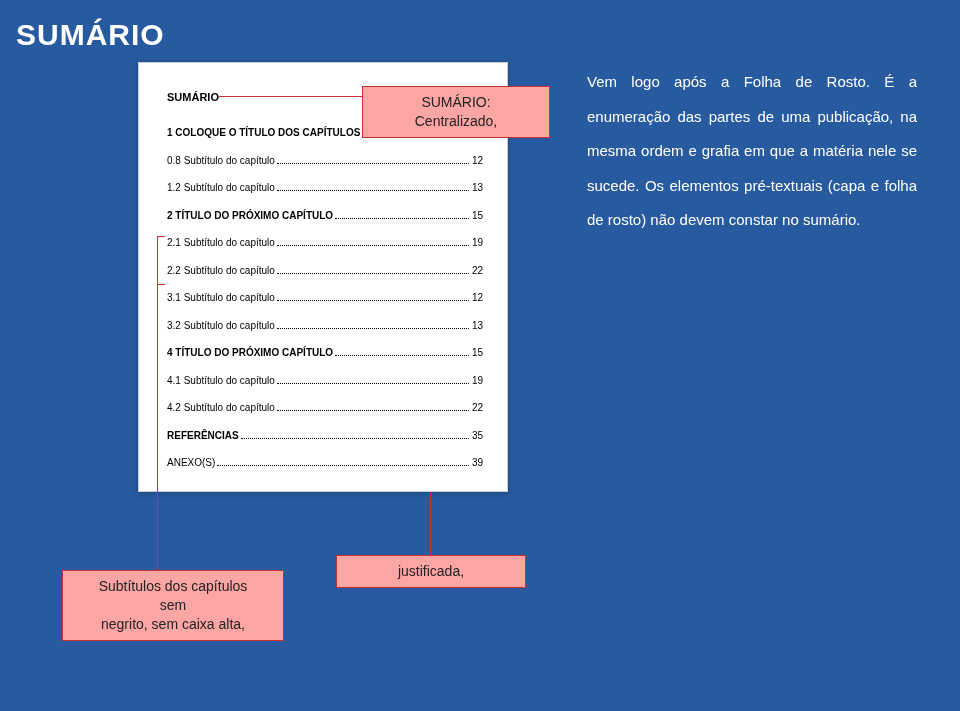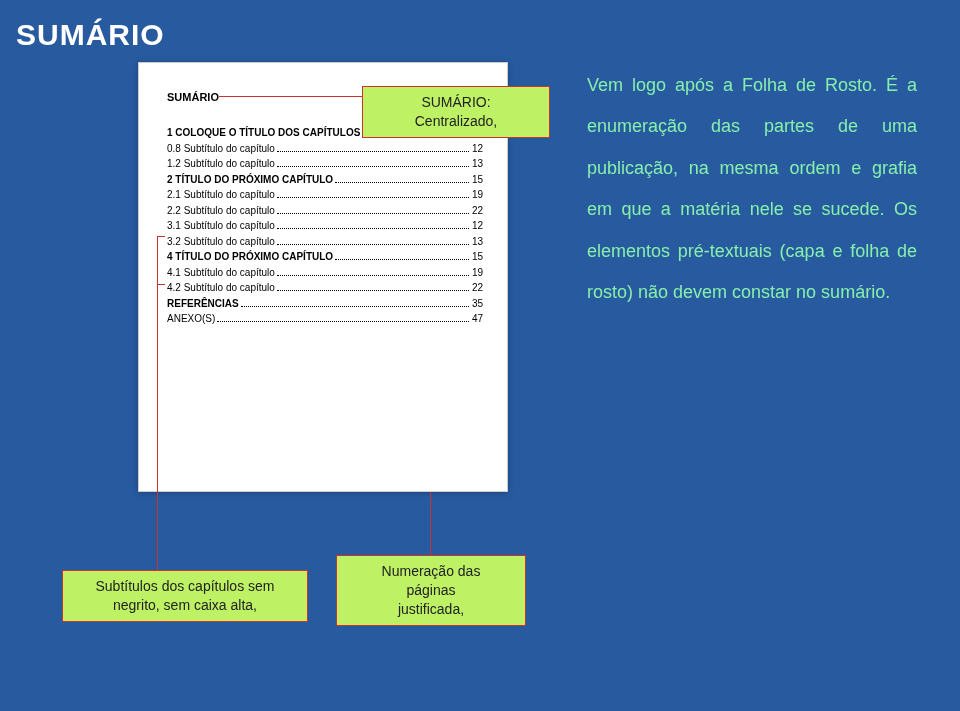--- a/index.html
+++ b/index.html
@@ -36,70 +36,71 @@
     font-weight: bold;
     font-size: 11px;
     margin-bottom: 22px;
   }
   .toc { }
   .toc-row {
     display: flex;
     align-items: baseline;
     line-height: 1.55;
     font-size: 10px;
+    margin-top: 12px;
   }
   .toc-row .lbl { white-space: nowrap; }
   .toc-row .lbl.bold { font-weight: bold; }
   .toc-row .dots {
     flex: 1;
     border-bottom: 1.5px dotted #000;
     margin: 0 3px 2px 2px;
     height: 0;
   }
   .toc-row .pg { white-space: nowrap; }
 
   .callout {
     position: absolute;
-    background: #bef264;
+    background: #fca5a5;
     border: 1px solid #c83232;
     text-align: center;
     font-size: 14px;
     line-height: 1.35;
     padding: 6px 24px;
     color: #222;
   }
   .callout.top {
     left: 362px;
     top: 86px;
     width: 188px;
   }
   .callout.left {
     left: 62px;
     top: 570px;
-    width: 246px;
+    width: 222px;
   }
   .callout.pages {
     left: 336px;
     top: 555px;
     width: 190px;
   }
   .connector {
     position: absolute;
     background: #c83232;
   }
   .connector.h { height: 1px; }
   .connector.v { width: 1px; }
 
   .explain {
     position: absolute;
     left: 587px;
     top: 65px;
     width: 330px;
-    color: #86efac;
-    font-size: 18px;
+    color: #ffffff;
+    font-size: 15px;
     line-height: 2.3;
     text-align: justify;
   }
 </style>
 </head>
 <body>
 
 <div class="page-title">SUMÁRIO</div>
 
 <div class="doc">
@@ -161,21 +162,21 @@
         <span class="pg">22</span>
       </div>
       <div class="toc-row">
         <span class="lbl bold">REFERÊNCIAS</span>
         <span class="dots"></span>
         <span class="pg">35</span>
       </div>
       <div class="toc-row">
         <span class="lbl">ANEXO(S)</span>
         <span class="dots"></span>
-        <span class="pg">47</span>
+        <span class="pg">39</span>
       </div>
     </div>
 </div>
 
 <div class="connector h" style="left:219px; top:96px; width:143px;"></div>
 
 <div class="connector v" style="left:157px; top:236px; height:334px;"></div>
 <div class="connector h" style="left:157px; top:236px; width:8px;"></div>
 <div class="connector h" style="left:157px; top:284px; width:8px;"></div>
 
@@ -184,17 +185,16 @@
 <div class="callout top">
   <div>SUMÁRIO: Centralizado,</div>
 </div>
 
 <div class="callout left">
   <div>Subtítulos dos capítulos sem</div>
   <div>negrito, sem caixa alta,</div>
 </div>
 
 <div class="callout pages">
-  <div>Numeração das páginas</div>
   <div>justificada,</div>
 </div>
 
 <div class="explain">Vem logo após a Folha de Rosto. É a enumeração das partes de uma publicação, na mesma ordem e grafia em que a matéria nele se sucede. Os elementos pré-textuais (capa e folha de rosto) não devem constar no sumário.</div>
 
 </body></html>

